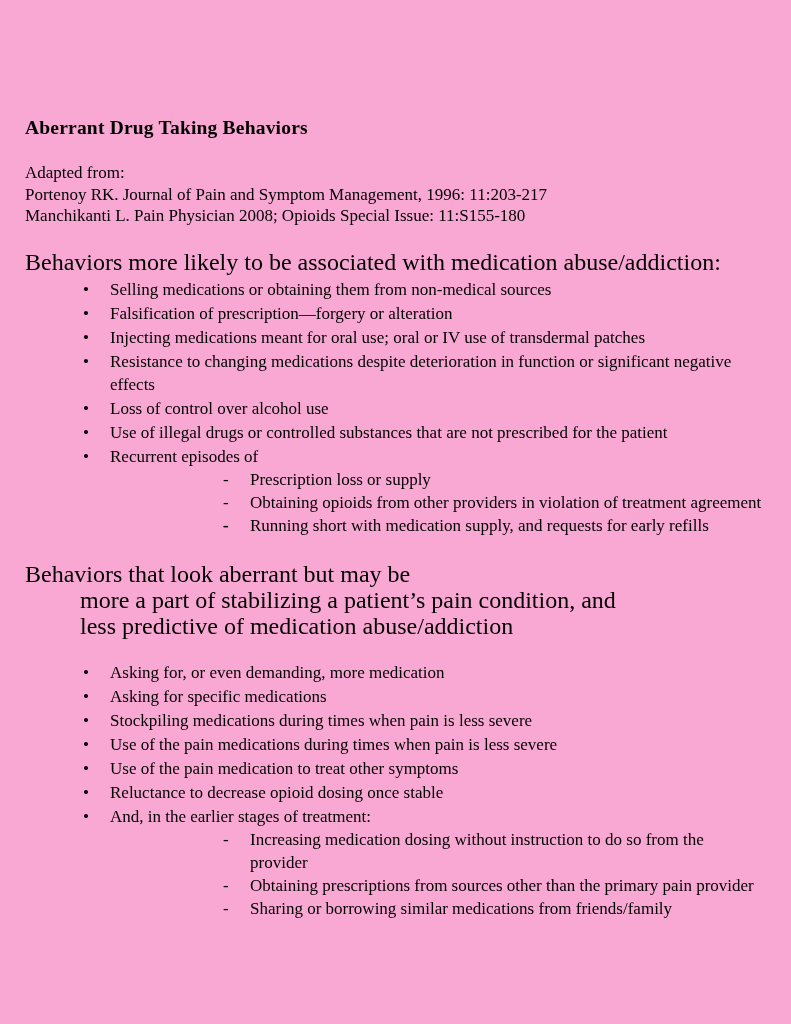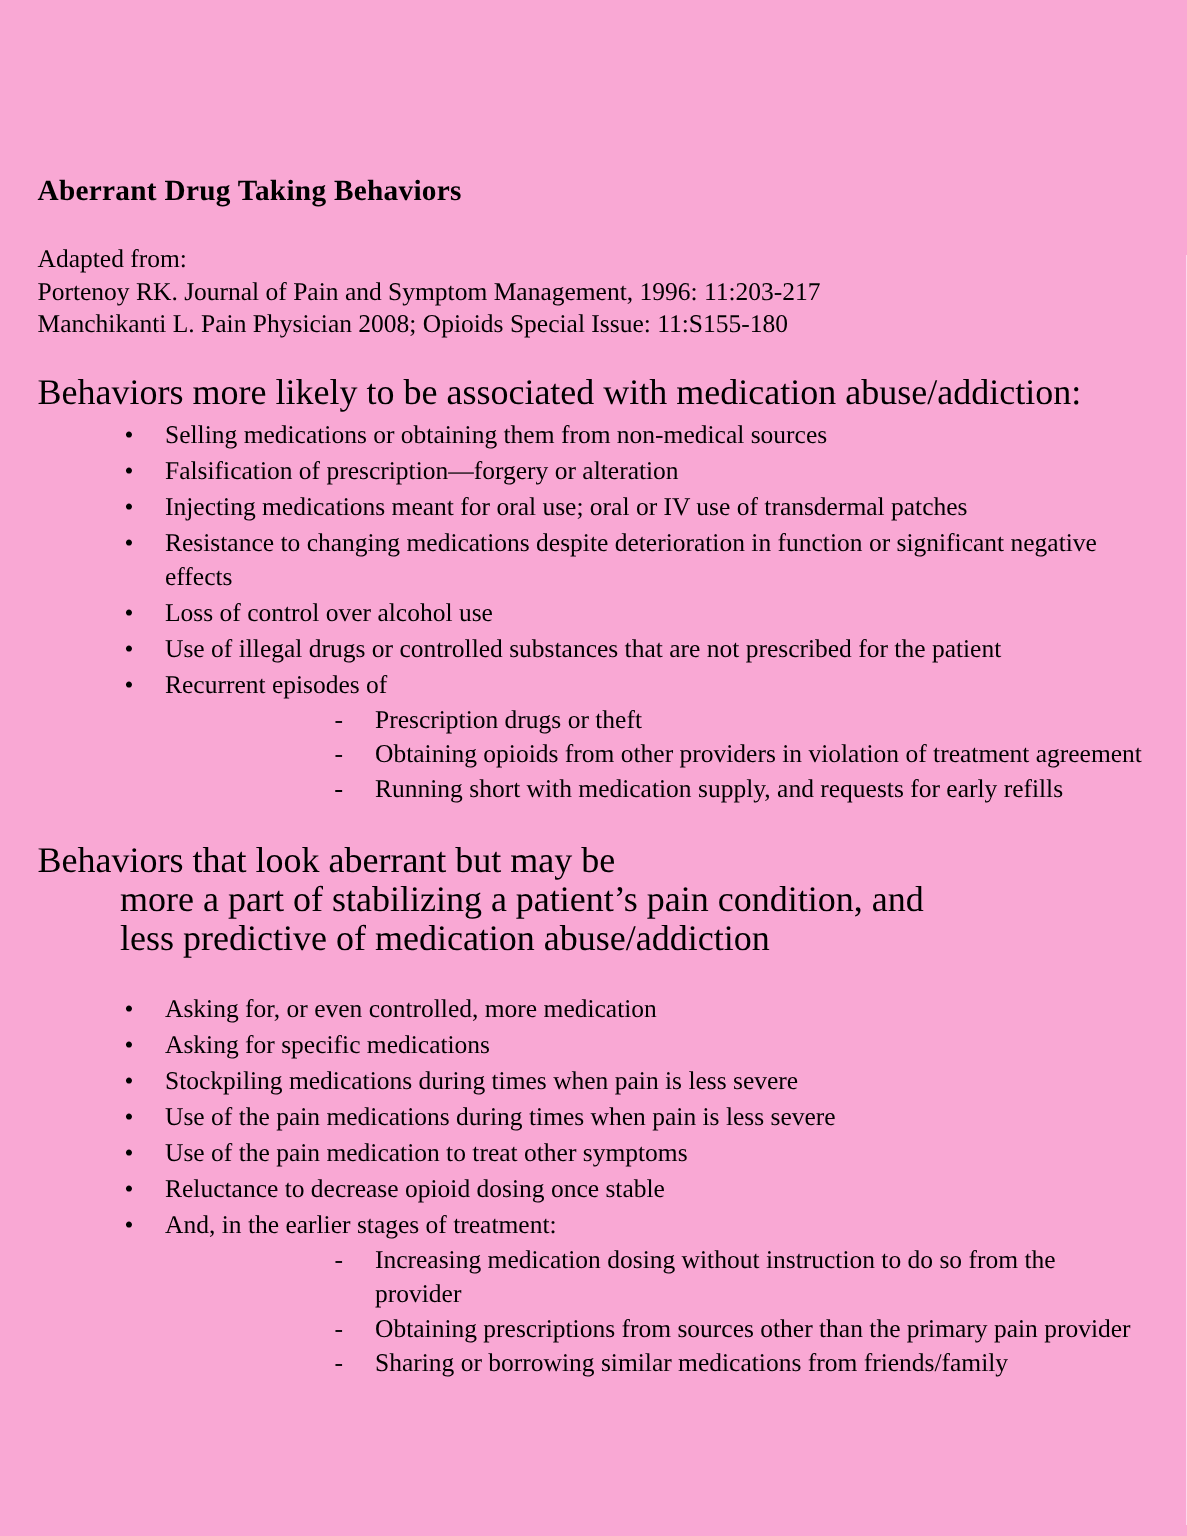--- a/index.html
+++ b/index.html
@@ -148,21 +148,21 @@
         <li class="bullet-item">
           <span class="marker">•</span>
           <span class="btext">Use of illegal drugs or controlled substances that are not prescribed for the patient</span>
         </li>
         <li class="bullet-item">
           <span class="marker">•</span>
           <span class="btext">Recurrent episodes of</span>
           <ul class="sub-list">
             <li class="sub-item">
               <span class="marker">-</span>
-              <span class="stext">Prescription drugs or theft</span>
+              <span class="stext">Prescription loss or supply</span>
             </li>
             <li class="sub-item">
               <span class="marker">-</span>
               <span class="stext">Obtaining opioids from other providers in violation of treatment agreement</span>
             </li>
             <li class="sub-item">
               <span class="marker">-</span>
             </li>
             <li class="sub-item">
               <span class="marker">-</span>
@@ -175,21 +175,21 @@
 
     <div class="section gap-before-list">
       <div class="section-heading">
         <span class="hl">Behaviors that look aberrant but may be</span>
         <span class="hl indent">more a part of stabilizing a patient’s pain condition, and</span>
         <span class="hl indent">less predictive of medication abuse/addiction</span>
       </div>
       <ul class="bullet-list">
         <li class="bullet-item">
           <span class="marker">•</span>
-          <span class="btext">Asking for, or even controlled, more medication</span>
+          <span class="btext">Asking for, or even demanding, more medication</span>
         </li>
         <li class="bullet-item">
           <span class="marker">•</span>
           <span class="btext">Asking for specific medications</span>
         </li>
         <li class="bullet-item">
           <span class="marker">•</span>
           <span class="btext">Stockpiling medications during times when pain is less severe</span>
         </li>
         <li class="bullet-item">

